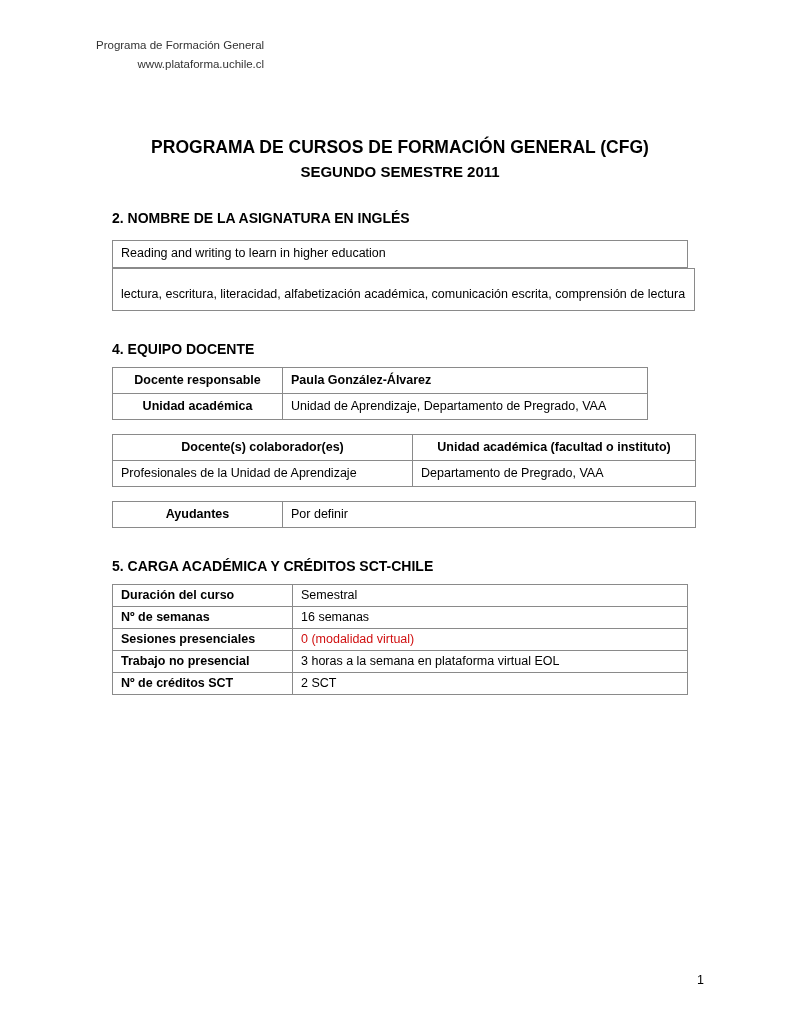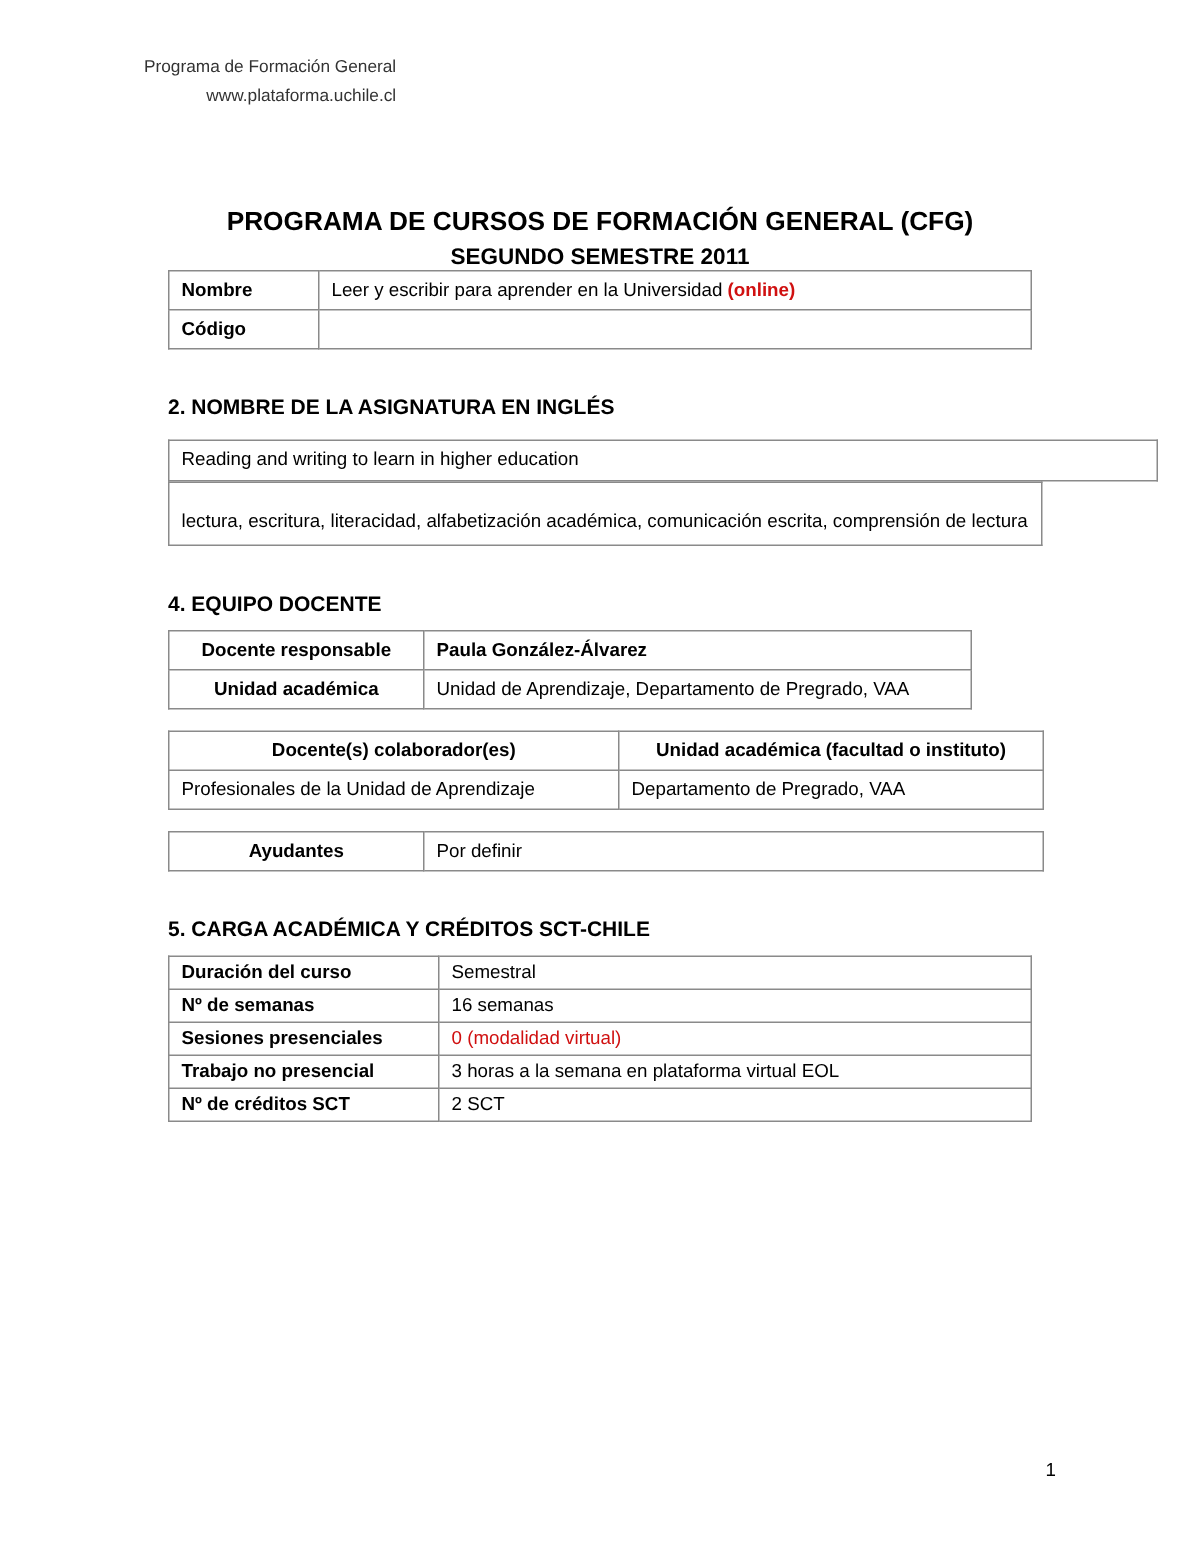--- a/index.html
+++ b/index.html
@@ -144,21 +144,21 @@
     background: #ffffff;
   }
   .center { text-align: center; }
   .red { color: #d01010; font-weight: bold; }
   .red-plain { color: #d01010; }
 
   .t-nombre { width: 576px; }
   .t-nombre td.lbl { width: 100px; }
   .t-nombre tr td:last-child { height: 26px; }
 
-  .t-single { width: 660px; margin-top: 14px; }
+  .t-single { width: 576px; margin-top: 14px; }
   .t-single td { padding: 5px 8px 7px 8px; }
 
   .t-keywords { width: 583px; }
   .t-keywords td { line-height: 1.45; padding: 16px 8px 7px 8px; }
 
   .t-equipo { width: 536px; }
   .t-equipo td.lbl { width: 170px; }
 
   .t-colab { width: 584px; margin-top: 14px; }
   .t-colab td { }
@@ -186,32 +186,20 @@
   <div class="header">
     <div class="header-right">
       <div>Programa de Formación General</div>
       <div>www.plataforma.uchile.cl</div>
     </div>
   </div>
 
   <div class="doc-title">PROGRAMA DE CURSOS DE FORMACIÓN GENERAL (CFG)</div>
   <div class="doc-subtitle">SEGUNDO SEMESTRE 2011</div>
 
-  <table class="t-nombre">
-    <tbody>
-        <tr>
-      <td class="lbl">Nombre</td>
-      <td><span>Leer y escribir para aprender en la Universidad </span><span class="red">(online)</span></td>
-    </tr>
-    <tr>
-      <td class="lbl">Código</td>
-      <td></td>
-    </tr>
-  </tbody>
-    </table>
 
   <div class="section-title">2. NOMBRE DE LA ASIGNATURA EN INGLÉS</div>
   <table class="t-single">
     <tbody>
         <tr>
       <td>Reading and writing to learn in higher education</td>
     </tr>
   </tbody>
     </table>
 

